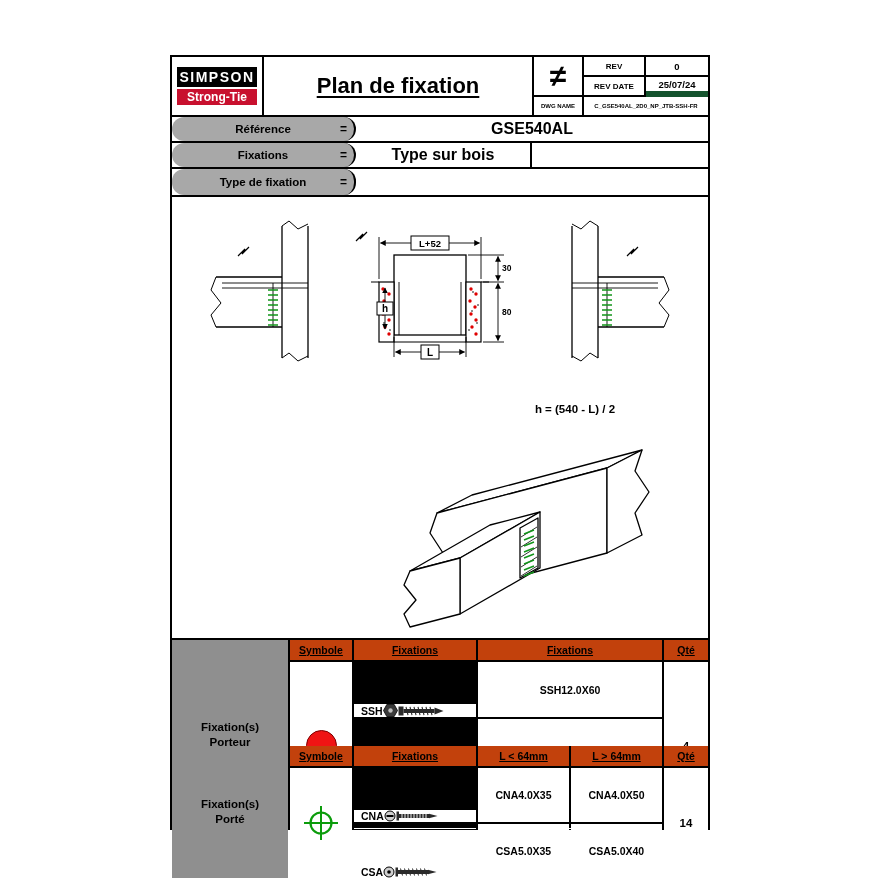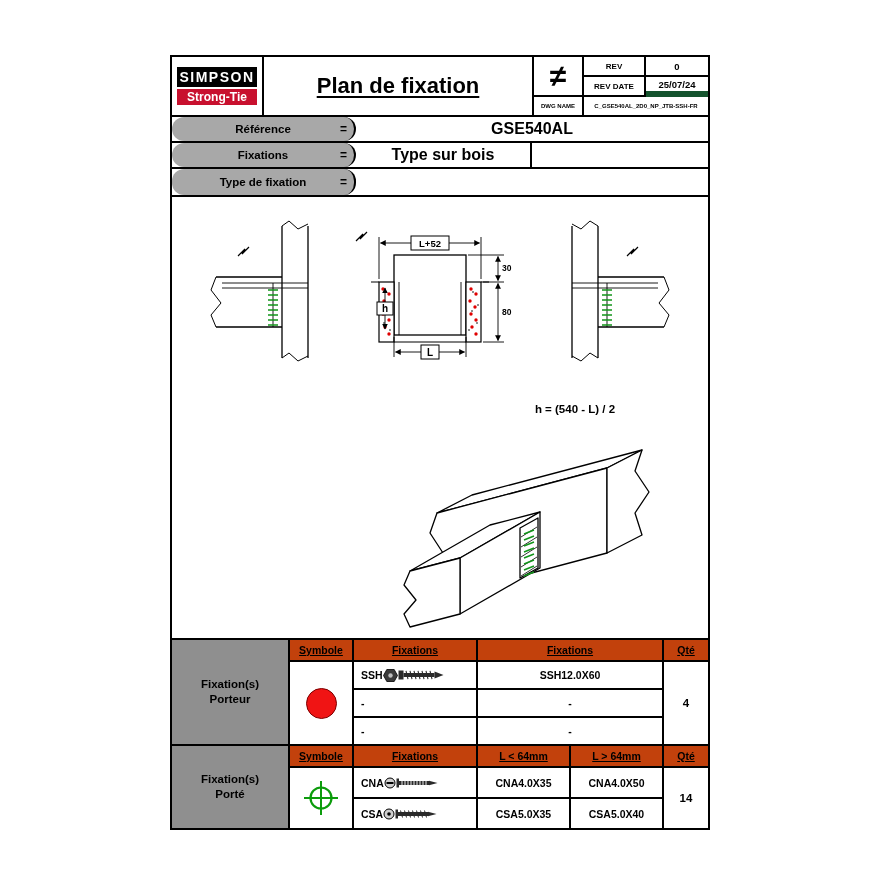--- a/index.html
+++ b/index.html
@@ -51,21 +51,21 @@
   
   .sec-t1 { height:108px; border-top:2px solid #000; border-bottom:2px solid #000; }
   .sec-t2 { height:82px; }
   .tgrid { display:grid; gap:2px; background:#000; width:100%; height:100%; box-sizing:border-box; }
   .tgrid1 { grid-template-columns:116px 62px 122px 184px 1fr; grid-template-rows:20px 1fr 1fr 1fr; }
   .tgrid2 { grid-template-columns:116px 62px 122px 91px 91px 1fr; grid-template-rows:20px 1fr 1fr; }
   .cell { background:#fff; display:flex; align-items:center; justify-content:center; box-sizing:border-box; }
   .side-label { background:#8f8f8f; font-weight:bold; font-size:11.5px; white-space:pre-line;
                 text-align:center; line-height:1.3; }
   .th { background:#c2410c; font-weight:bold; font-size:10.5px;text-decoration:underline; }
-  .name { justify-content:flex-start; padding-left:7px; gap:0; font-weight:bold; font-size:10.5px; }
+  .name { justify-content:flex-start; padding-left:7px; gap:0; font-weight:bold; font-size:10.5px;margin-top:42px; }
   .ref { font-weight:bold; font-size:10.5px; }
   .qty { font-weight:bold; font-size:11.5px; }
   .red-circle { width:29px; height:29px; border-radius:50%; background:#f01414; border:1.5px solid #7d0000; }
 </style>
 </head>
 <body>
 
 <div class="page">
   <div class="frame">
 

